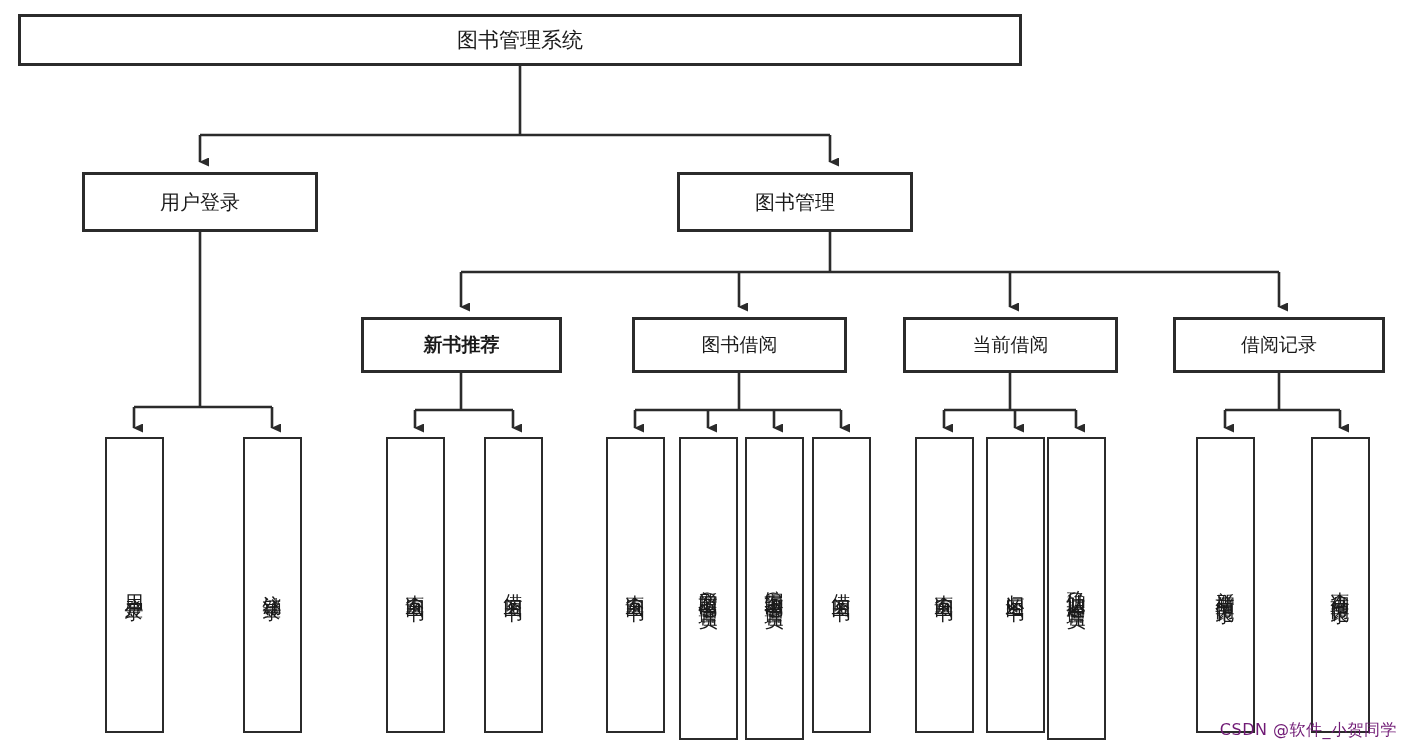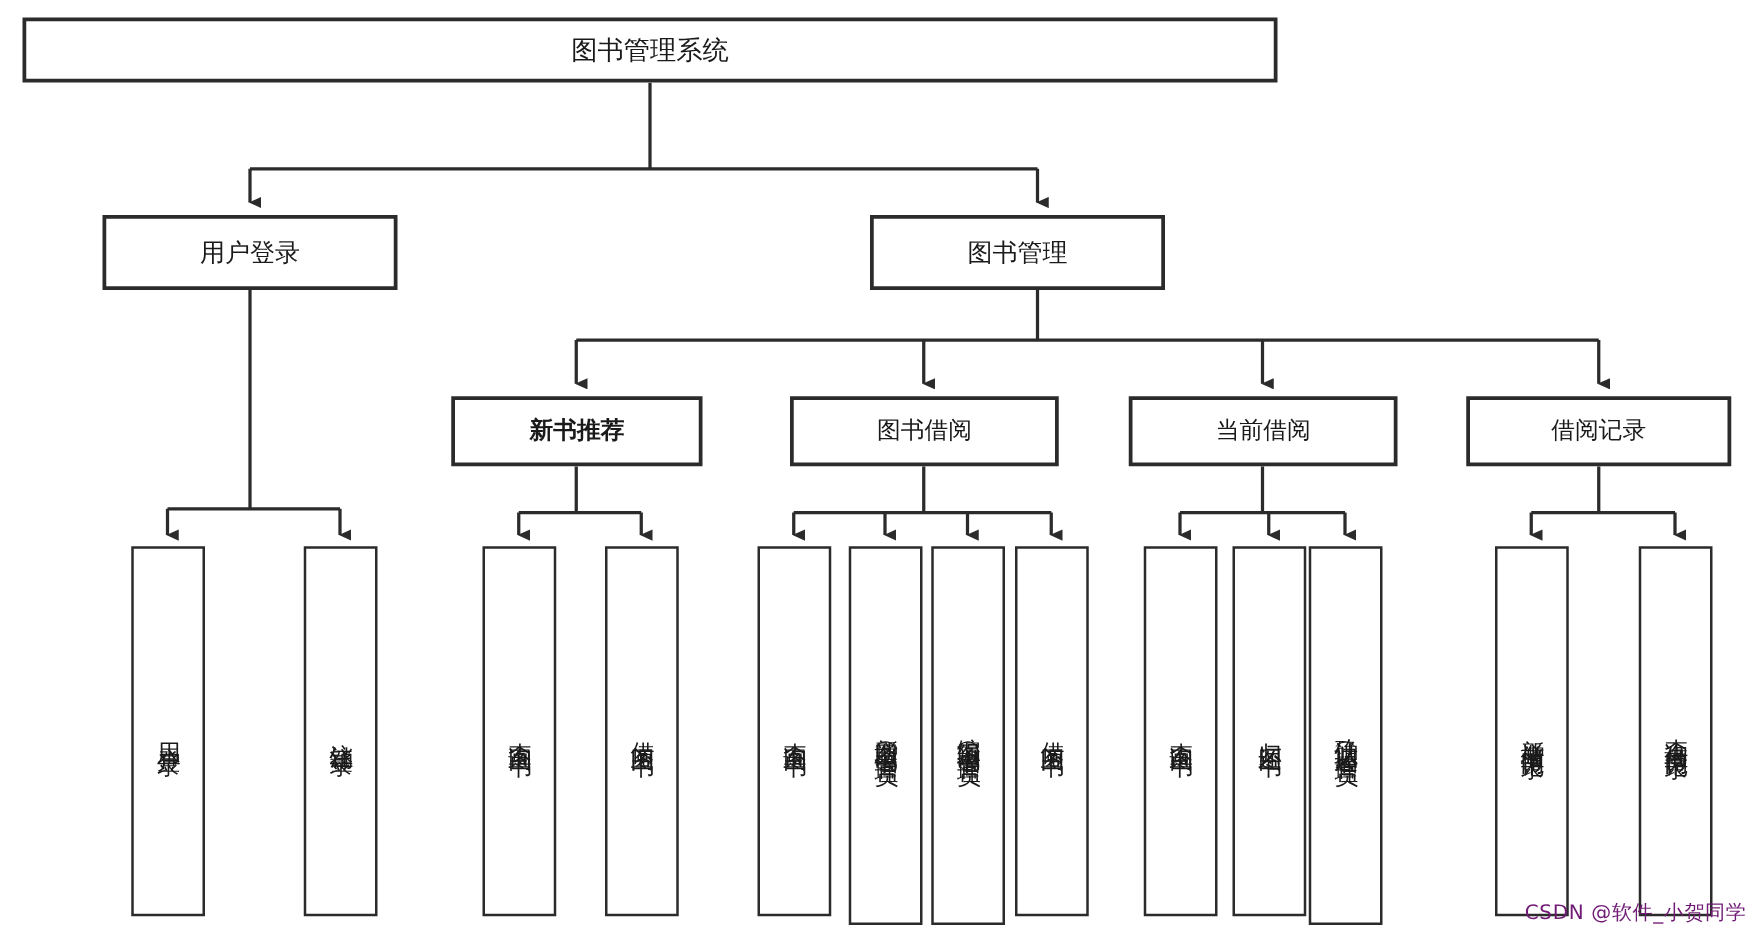--- a/index.html
+++ b/index.html
@@ -148,21 +148,21 @@
     </g>
   </svg>
 
   <div class="node root" style="left:18px; top:14px; width:1004px; height:52px;">
     <span class="node-label">图书管理系统</span>
   </div>
 
   <div class="node level2" style="left:82px; top:172px; width:236px; height:60px;">
     <span class="node-label">用户登录</span>
   </div>
-  <div class="node level2" style="left:696px; top:172px; width:236px; height:60px;">
+  <div class="node level2" style="left:677px; top:172px; width:236px; height:60px;">
     <span class="node-label">图书管理</span>
   </div>
 
   <div class="node level3" style="left:361px; top:317px; width:201px; height:56px;font-weight:bold;">
     <span class="node-label">新书推荐</span>
   </div>
   <div class="node level3" style="left:632px; top:317px; width:215px; height:56px;">
     <span class="node-label">图书借阅</span>
   </div>
   <div class="node level3" style="left:903px; top:317px; width:215px; height:56px;">

